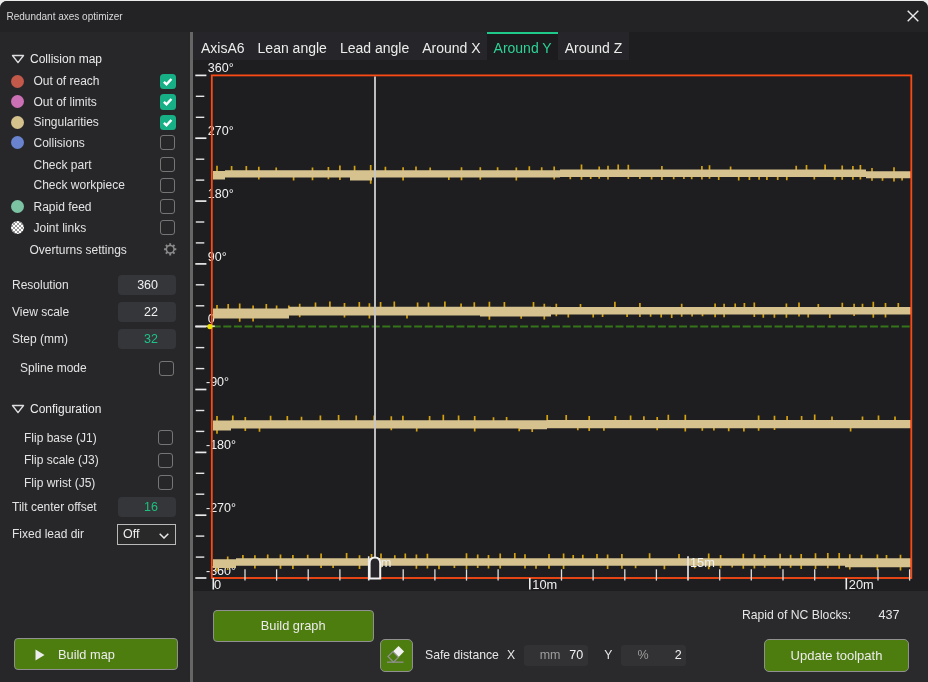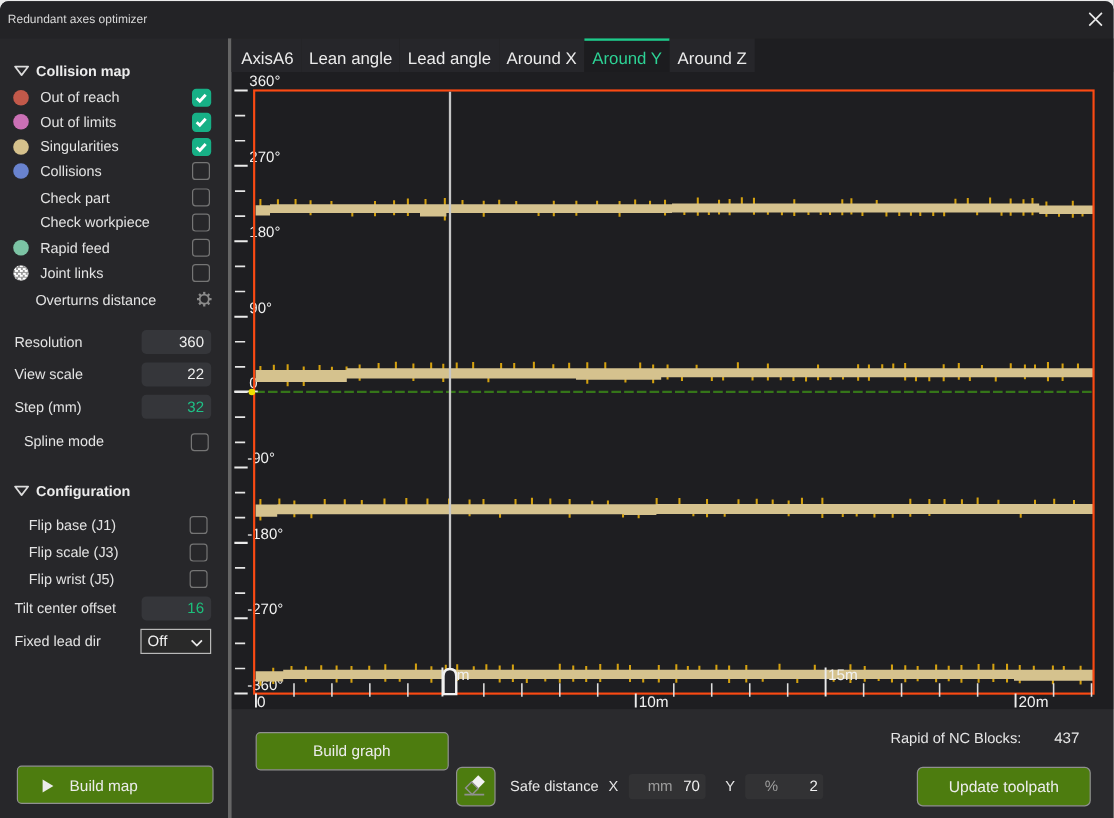--- a/index.html
+++ b/index.html
@@ -7,25 +7,25 @@
 #title {position:absolute;left:0;top:1px;width:928px;height:31px;background:#232326;color:#d9d9d9;font-size:10px;line-height:31px;padding-left:6.5px;border-radius:7px 7px 0 0}
 #split {position:absolute;left:190px;top:32px;width:3px;height:650px;background:#666}
 #rightbg {position:absolute;left:193px;top:32px;width:735px;height:650px;background:#2a2a2d}
 #tabbg {position:absolute;left:193px;top:32px;width:735px;height:28px;background:#1e1e21}
 #tabstrip {position:absolute;left:193px;top:32px;height:28px;display:flex}
 #chart {position:absolute;left:193px;top:60px}
 .tab {height:28px;line-height:28px;padding:0 6.5px;background:#26262a;color:#ececec;font-size:14px;border-top:2px solid transparent}
 .tab:first-child {padding-left:8px}
 .tab.sel {background:#1c1c1f;color:#2dd295;border-top:2px solid #1fc98a}
 .lab {position:absolute;font-size:12px;color:#e3e3e3;height:16px;line-height:16px;white-space:nowrap}
-.hdr {position:absolute;font-size:12px;font-weight:bold;color:#ececec;height:16px;line-height:16px}
+.hdr {position:absolute;font-size:12px;font-weight:normal;color:#ececec;height:16px;line-height:16px}
 .dot {position:absolute;width:13px;height:13px;border-radius:50%}
 .cboff {position:absolute;width:15px;height:15px;border:1px solid #757575;border-radius:3px}
 .cbon {position:absolute;width:15.5px;height:15.5px;border-radius:3.5px;background:#17b086}
-.inp {position:absolute;width:58px;height:20px;background:#35363a;border-radius:4px;font-size:12.5px;line-height:20px;text-align:right;padding-right:6px}
+.inp {position:absolute;width:58px;height:20px;background:#35363a;border-radius:4px;font-size:12.5px;line-height:20px;text-align:right;padding-right:18px}
 .dd {position:absolute;width:58.5px;height:21.5px;background:#292929;border:1px solid #b9b9b9;color:#f0f0f0;font-size:12.5px;line-height:19.5px;padding-left:5px}
 .btn {position:absolute;border:1px solid #909090;border-radius:4px;background:#4d7c0f;color:#ececec;font-size:12.8px;display:flex;align-items:center;justify-content:center}
 .lab13 {font-size:12.2px;color:#e6e6e6;height:16px;line-height:16px;white-space:nowrap}
 .ninp {height:20.5px;background:#323234;border-radius:3px;font-size:12.5px;line-height:20.5px}
 .ninp .u {color:#9c9c9c;margin-left:16px}
 .ninp .v {color:#f2f2f2;float:right;margin-right:4.5px}
 #xicon {position:absolute;right:9px;top:10px}
 </style></head>
 <body>
 <div id="dlgbg"></div>
@@ -145,21 +145,21 @@
 <div class="lab" style="left:33.5px;top:156.5px">Check part</div>
 <div class="cboff" style="left:160px;top:157.0px"></div>
 <div class="lab" style="left:33.5px;top:177.0px">Check workpiece</div>
 <div class="cboff" style="left:160px;top:177.5px"></div>
 <div class="dot" style="left:10.5px;top:200.0px;background:#7cc3a4"></div>
 <div class="lab" style="left:33.5px;top:198.5px">Rapid feed</div>
 <div class="cboff" style="left:160px;top:199.0px"></div>
 <div class="dot" style="left:10.5px;top:221.0px;background-image:repeating-conic-gradient(#ffffff 0 25%,#9a9a9a 0 50%);background-size:4px 4px"></div>
 <div class="lab" style="left:33.5px;top:219.5px">Joint links</div>
 <div class="cboff" style="left:160px;top:220.0px"></div>
-<div class="lab" style="left:29.5px;top:241.5px">Overturns distance</div>
+<div class="lab" style="left:29.5px;top:241.5px">Overturns settings</div>
 <svg width="13" height="13" viewBox="0 0 13 13" style="position:absolute;left:164px;top:243px">
     <circle cx="6.2" cy="6.3" r="3.8" fill="none" stroke="#8a8a8a" stroke-width="1.5"></circle>
     <path d="M6.20 2.50L6.20 0.20M3.51 3.61L1.89 1.99M2.40 6.30L0.10 6.30M3.51 8.99L1.89 10.61M6.20 10.10L6.20 12.40M8.89 8.99L10.51 10.61M10.00 6.30L12.30 6.30M8.89 3.61L10.51 1.99" stroke="#8a8a8a" stroke-width="1.9" fill="none"></path>
   </svg>
 <div class="lab" style="left:12px;top:276.5px">Resolution</div>
 <div class="inp" style="left:118px;top:274.5px;color:#f0f0f0">360</div>
 <div class="lab" style="left:12px;top:303.5px">View scale</div>
 <div class="inp" style="left:118px;top:301.5px;color:#f0f0f0">22</div>
 <div class="lab" style="left:12px;top:331.0px">Step (mm)</div>
 <div class="inp" style="left:118px;top:329.0px;color:#1ec287">32</div>

